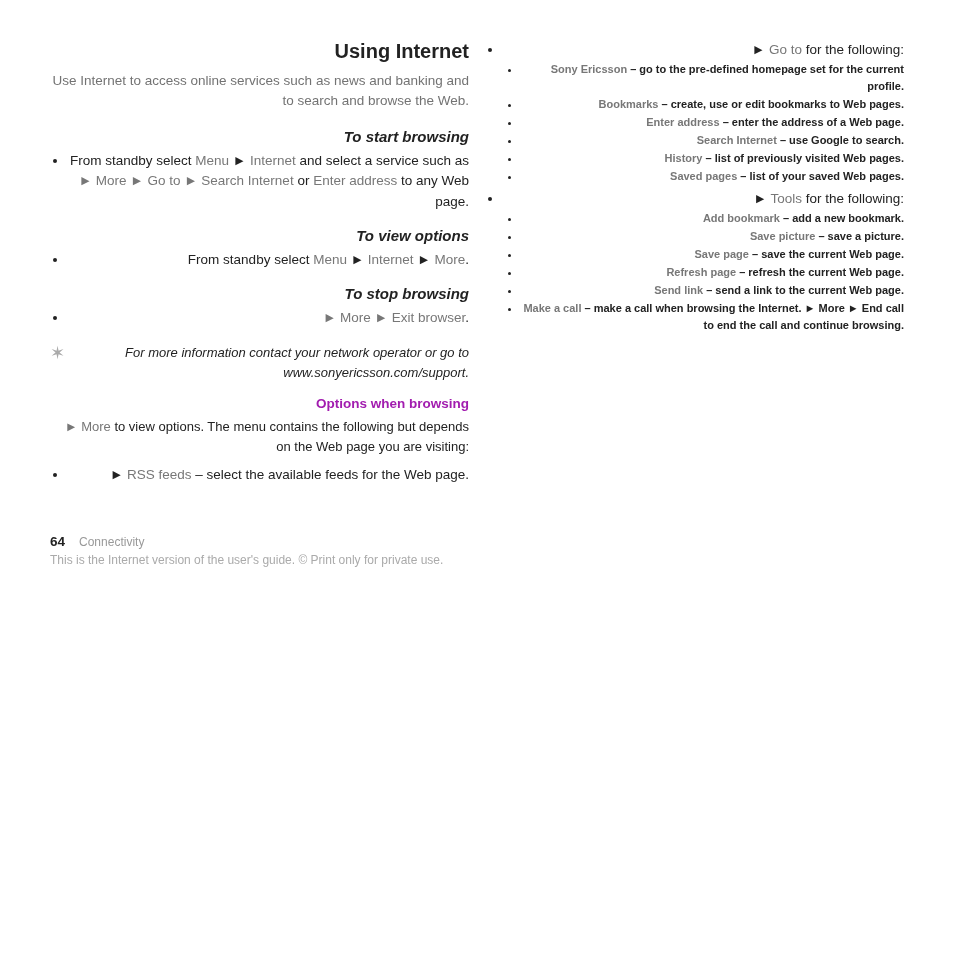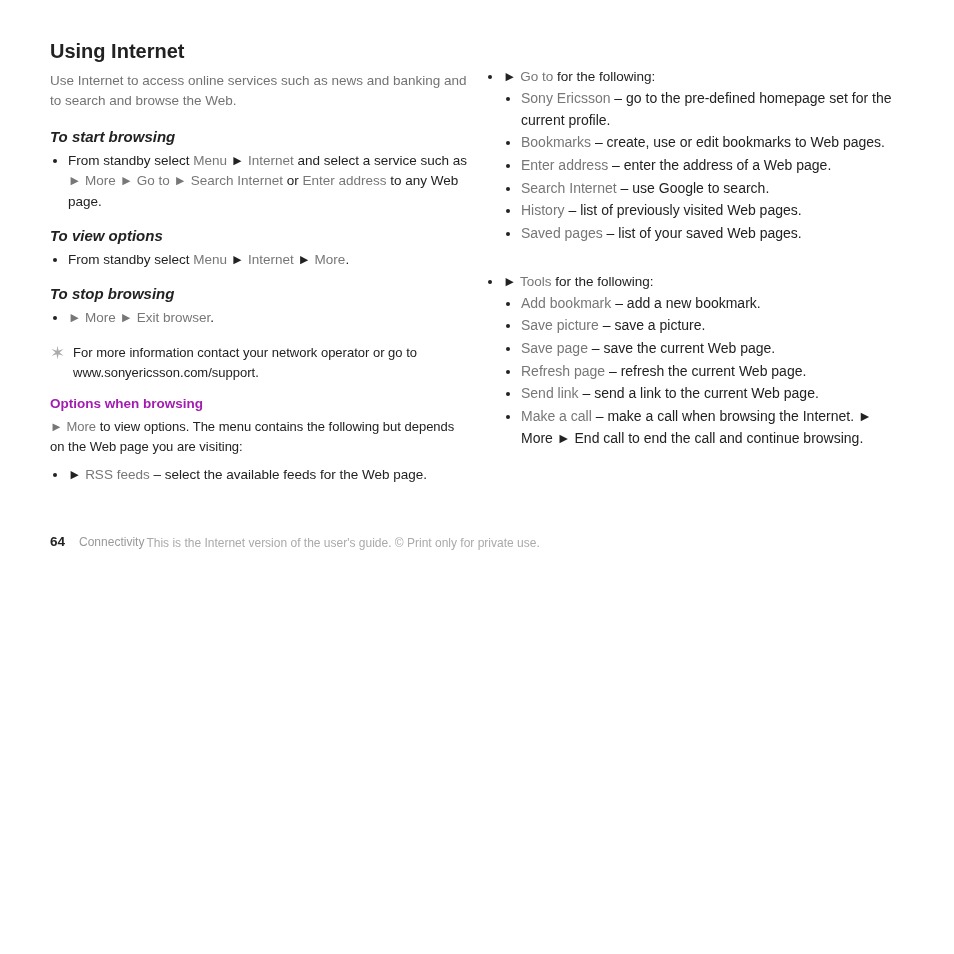--- a/index.html
+++ b/index.html
@@ -8,20 +8,21 @@
       font-family: Arial, Helvetica, sans-serif;
       font-size: 13.5px;
       color: #222;
       width: 954px;
       min-height: 954px;
       padding: 40px 50px 30px 50px;
     }
     .page-layout {
       display: flex;
       gap: 16px;
+      text-align: right;
     }
     .col-left {
       flex: 1 1 0;
       min-width: 0;
     }
     .col-right {
       flex: 1 1 0;
       min-width: 0;
     }
     h1 {
@@ -63,49 +64,51 @@
       color: #222;
     }
     ul.inner-bullet-list {
       list-style: disc;
       margin-left: 18px;
       margin-bottom: 2px;
     }
     ul.inner-bullet-list li {
       line-height: 1.55;
       margin-bottom: 1px;
-      font-size: 14px;
-      color: #222;
+      font-size: 11px;
+      color: #222;
+      font-weight: bold;
     }
     .link-text {
       color: #777;
     }
     .tip-box {
       display: flex;
       align-items: flex-start;
       gap: 8px;
       margin: 14px 0 10px 0;
     }
     .tip-icon {
       font-size: 18px;
       margin-top: 0px;
       flex-shrink: 0;
       color: #aaa;
       line-height: 1.2;
     }
     .tip-text {
+      font-style: italic;
       font-size: 13px;
       color: #222;
       line-height: 1.5;
     }
     .footer {
       margin-top: 40px;
       border-top: none;
       display: flex;
-      flex-direction: row;
+      flex-direction: column;
       gap: 2px;
     }
     .footer-page {
       font-size: 13.5px;
       font-weight: bold;
       color: #222;
     }
     .footer-section {
       font-size: 12px;
       color: #999;
@@ -123,21 +126,20 @@
     }
     .right-outer-list {
       list-style: disc;
       margin-left: 18px;
     }
     .right-outer-list > li {
       line-height: 1.55;
       margin-bottom: 4px;
       font-size: 13.5px;
       color: #222;
-      margin-top: 27px;
     }
   </style>
 </head>
 <body>
 
 <div>
   <div class="page-layout">
 
     <div class="col-left">
       <h1>Using Internet</h1>

